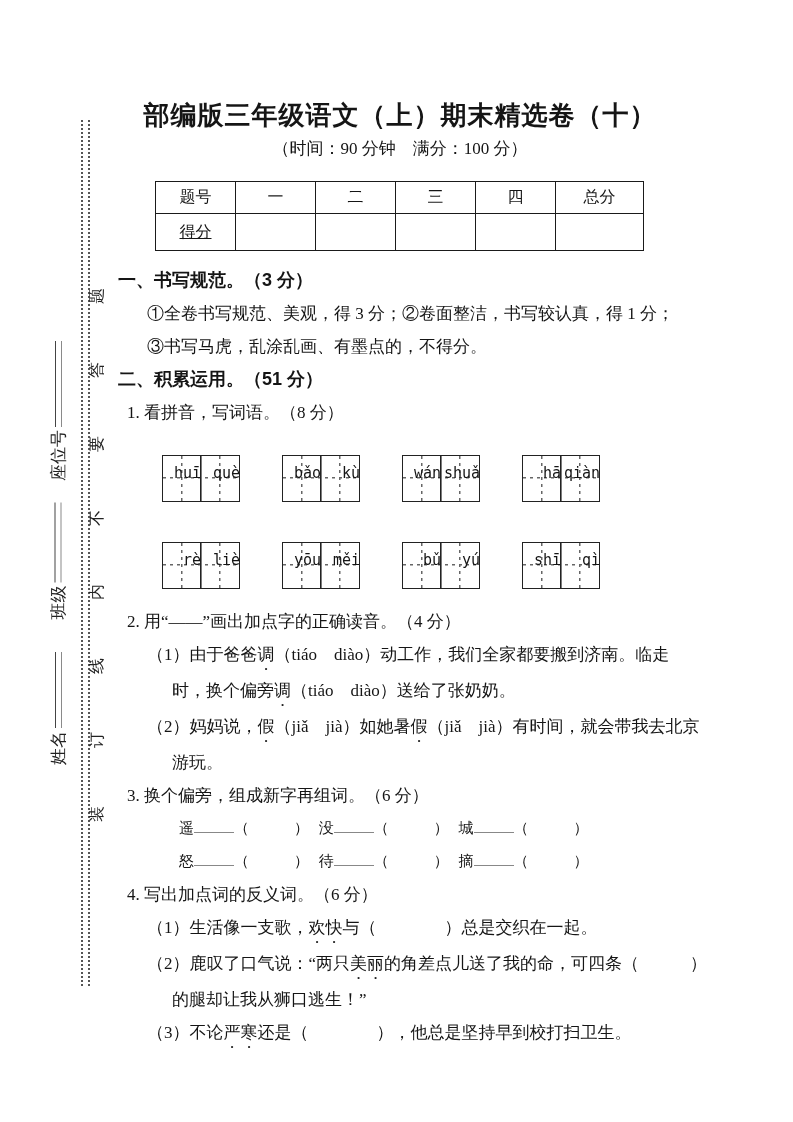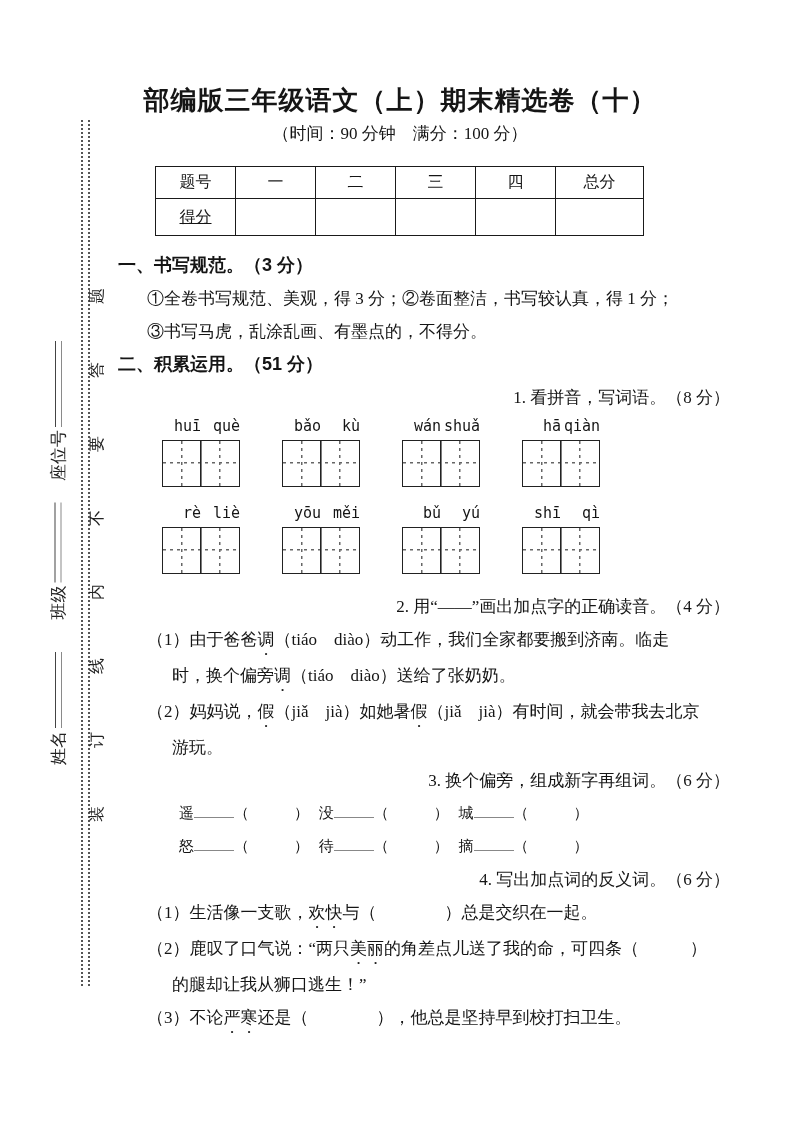--- a/index.html
+++ b/index.html
@@ -22,50 +22,50 @@
     display:flex;align-items:center;font-size:17px;white-space:nowrap;color:#222;
   }
   .vfield .fblank{display:inline-block;height:5px;border-top:1.5px solid #444;border-bottom:1.5px solid #8a8a8a;margin-left:3px;}
   .vf-seat{left:-17px;top:395px;width:150px;}
   .vf-seat .fblank{width:86px;}
   .vf-class{left:-5px;top:546px;width:125px;}
   .vf-class .fblank{width:80px;}
   .vf-name{left:-2px;top:694px;width:120px;}
   .vf-name .fblank{width:76px;}
   
-  .content{position:absolute;left:70px;top:74px;width:660px;}
+  .content{position:absolute;left:70px;top:89px;width:660px;}
   .title{
     margin-top:8px;font-size:26px;line-height:36px;font-weight:bold;text-align:center;
     font-family:"Liberation Sans","DejaVu Sans",sans-serif;letter-spacing:1px;
   }
   .subtitle{margin-top:4px;font-size:17px;line-height:24px;text-align:center;}
   table.score{border-collapse:collapse;margin:20px 0 0 85px;table-layout:fixed;}
   table.score td{border:1.6px solid #1a1a1a;text-align:center;font-size:16px;padding:0;}
   table.score tr.r1 td{height:31px;}
   table.score tr.r2 td{height:36px;text-decoration:underline;}
   .h-sec{
     margin-left:48px;font-size:18px;line-height:33px;font-weight:bold;
     font-family:"Liberation Sans","DejaVu Sans",sans-serif;
   }
   .h-sec.mt{margin-top:13px;}
   .line{font-size:17px;line-height:33px;}
-  .ind2{margin-left:78px;text-align:right;}
+  .ind2{margin-left:57px;}
   .ind3{margin-left:77px;}
   .ind4{margin-left:102px;}
   .em{
     -webkit-text-emphasis:filled dot #222;-webkit-text-emphasis-position:under right;
     text-emphasis:filled dot #222;text-emphasis-position:under right;
   }
   
   .pinyin-row{margin-left:92px;white-space:nowrap;}
   .pinyin-row.row2{margin-top:14px;}
   .pgroup{display:inline-block;width:78px;margin-right:38px;vertical-align:top;}
   .pgroup:last-child{margin-right:0;}
   .plabels{display:flex;height:24px;font-family:"DejaVu Sans Mono",monospace;font-size:15px;line-height:24px;}
-  .plabels span{flex:1;text-align:right;}
+  .plabels span{flex:1;text-align:right;margin-top:32px;}
   .wbox{
     width:78px;height:47px;border:1.6px solid #222;box-sizing:border-box;margin-top:2px;
     background-repeat:no-repeat;
     background-image:
       linear-gradient(#222,#222),
       repeating-linear-gradient(180deg,#666 0 3px,transparent 3px 7px),
       repeating-linear-gradient(180deg,#666 0 3px,transparent 3px 7px),
       repeating-linear-gradient(90deg,#666 0 3px,transparent 3px 7px);
     background-size:1.6px 100%,1.5px 100%,1.5px 100%,100% 1.5px;
     background-position:37px 0,18px 0,56px 0,0 21px;

